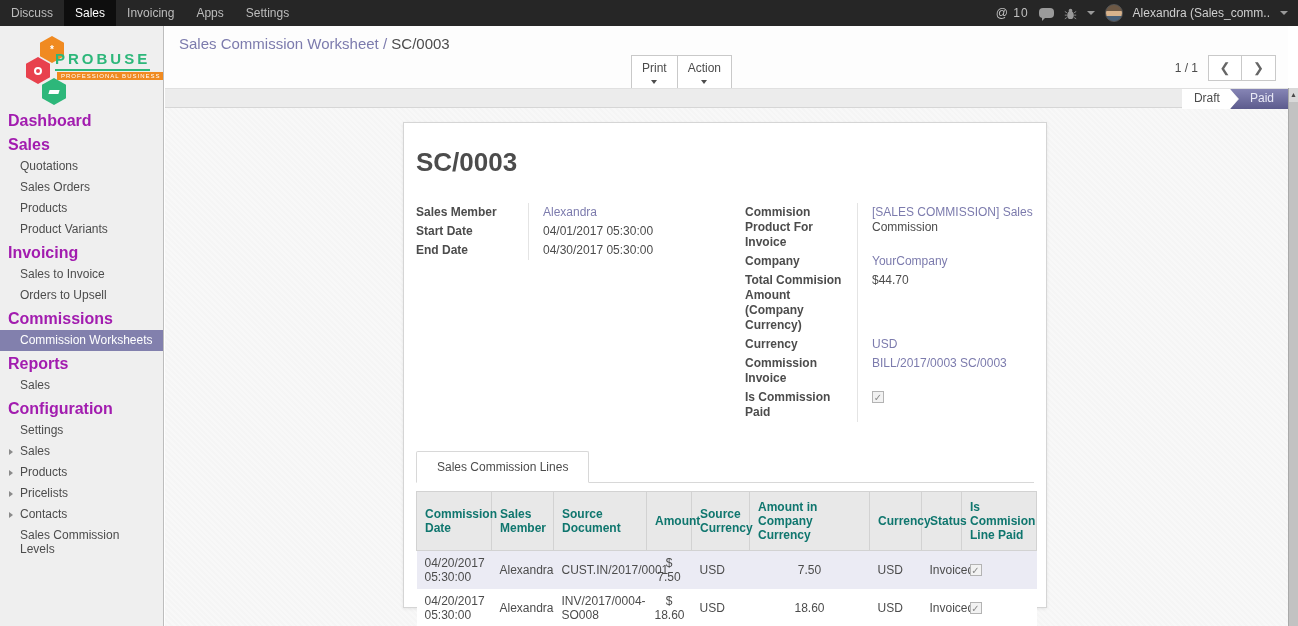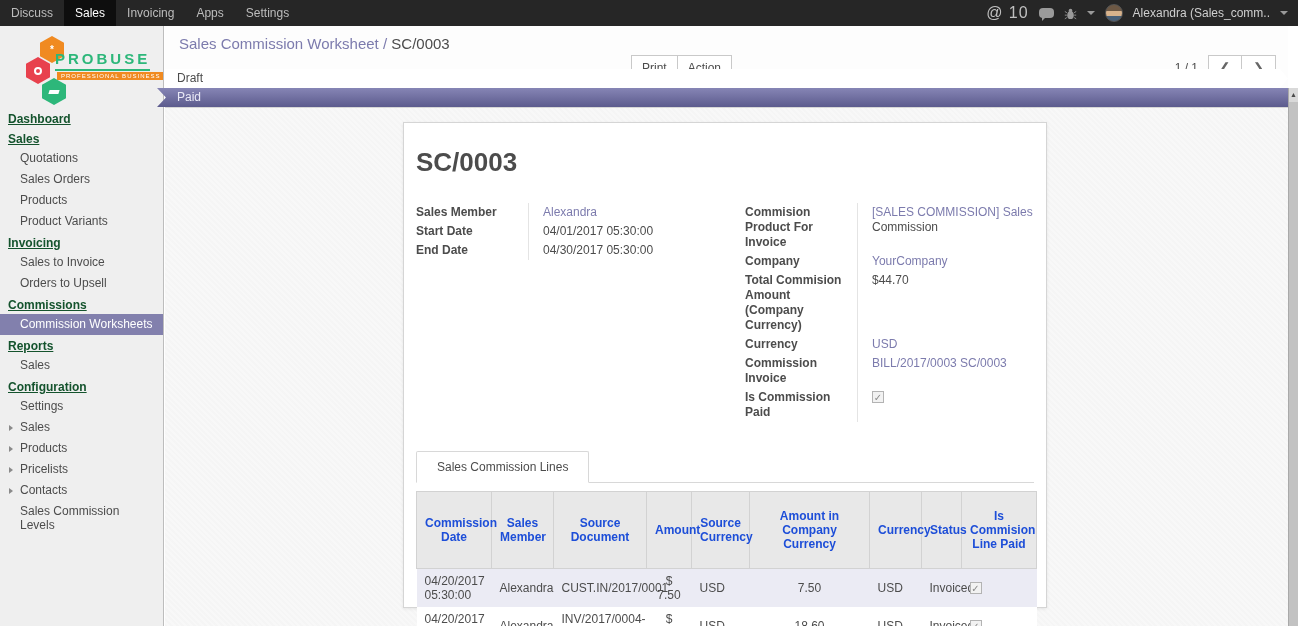--- a/index.html
+++ b/index.html
@@ -7,21 +7,21 @@
   body {
     position:relative; font-family:"Liberation Sans", sans-serif;
     font-size:12px; color:#4c4c4c; background:#fff; overflow:hidden;
   }
   
   .topbar { position:absolute; top:0; left:0; width:1298px; height:26px;
             background:#262626; display:flex; align-items:center; z-index:50; }
   .tmenu { color:#bdbdbd; padding:0 11px; height:26px; line-height:26px; cursor:pointer; }
   .tmenu.active { background:#0e0e0e; color:#fff; }
   .systray { margin-left:auto; display:flex; align-items:center; gap:10px; padding-right:10px; color:#c0c0c0; }
-  .mention { font-size:16px; letter-spacing:1px; }
+  .mention { font-size:12px; letter-spacing:1px; }
   .bubble { position:relative; width:15px; height:10px; background:#9a9a9a; border-radius:4px; display:inline-block; }
   .bubble:after { content:""; position:absolute; left:3px; bottom:-3px; border:3px solid transparent; border-top-color:#9a9a9a; border-left-color:#9a9a9a; }
   .bug svg { display:block; }
   .caret-down { display:inline-block; width:0; height:0; border-left:4px solid transparent;
                 border-right:4px solid transparent; border-top:4px solid #9a9a9a; }
   .avatar { width:18px; height:18px; border-radius:50%;
             background:linear-gradient(#6d5844 0 35%, #d9b38c 35% 70%, #4a6077 70%);
             border:1px solid #555; display:inline-block; }
   .uname { color:#cfcfcf; }
 
@@ -33,21 +33,21 @@
          clip-path:polygon(50% 0,100% 25%,100% 75%,50% 100%,0 75%,0 25%); color:#fff; font-size:10px; font-weight:bold; }
   .hex-orange { left:40px; top:2px; background:#f08a21; }
   .hex-red    { left:26px; top:23px; background:#e8414d; }
   .hex-green  { left:42px; top:44px; background:#2db77a; }
   .ring { width:8px; height:8px; border:2px solid #fff; border-radius:50%; }
   .capbar { width:10px; height:4px; background:#fff; transform:skewX(-18deg); }
   .logo-text { position:absolute; left:55px; top:16px; color:#2db77a; font-weight:bold;
                font-size:15px; letter-spacing:3px; border-bottom:2px solid #2db77a; padding-bottom:2px; }
   .logo-sub { position:absolute; left:57px; top:38px; background:#f08a21; color:#fff;
               font-size:6px; letter-spacing:1px; padding:1px 4px; white-space:nowrap; }
-  .side-section { color:#14532d; font-weight:bold; padding:4px 8px 2px 8px; font-size:12px;text-decoration:underline; }
+  .side-section { color:#a21caf; font-weight:bold; padding:4px 8px 2px 8px; font-size:16px; }
   .side-item { padding:3px 8px 4px 20px; color:#4c4c4c; cursor:pointer; position:relative; }
   .side-item.active { background:#8280ad; color:#ffffff; }
   .tri-r { position:absolute; left:9px; top:8px; width:0; height:0;
            border-left:4px solid #8a8a8a; border-top:3px solid transparent; border-bottom:3px solid transparent; }
 
   
   .cpanel { position:absolute; left:165px; top:26px; width:1123px; height:62px; background:#fdfdfd; }
   .breadcrumb { position:absolute; left:14px; top:9px; font-size:15px; }
   .breadcrumb .bc-link { color:#7c7bad; cursor:pointer; }
   .breadcrumb .bc-cur { color:#4c4c4c; }
@@ -58,21 +58,21 @@
   .btn .caret-down { border-top-color:#4c4c4c; border-left-width:3px; border-right-width:3px; }
   .pager { position:absolute; right:12px; top:29px; display:flex; align-items:center; gap:10px; }
   .pager-count { color:#4c4c4c; }
   .pager-btn { background:#fff; border:1px solid #c9c9c9; width:34px; height:26px;
                text-align:center; line-height:24px; color:#666; cursor:pointer; font-size:13px; }
   .pager-btn + .pager-btn { border-left:none; }
 
   
   .statusbar { position:absolute; left:165px; top:88px; width:1123px; height:20px;
                background:#ececec; border-top:1px solid #e0e0e0; border-bottom:1px solid #d6d6d6;
-               display:flex; justify-content:flex-end;flex-direction:column; }
+               display:flex; justify-content:flex-end; }
   .st-step { height:20px; line-height:19px; font-size:12px; padding:0 14px 0 12px; cursor:pointer; }
   .st-draft { background:#fff; color:#4c4c4c; z-index:2;
               clip-path:polygon(0 0, calc(100% - 8px) 0, 100% 50%, calc(100% - 8px) 100%, 0 100%);
               padding-right:18px; }
   .st-paid { background:linear-gradient(#8685b5,#5c5b8d); color:#e9e9f6; margin-left:-8px; z-index:1;
              clip-path:polygon(0 0, 100% 0, 100% 100%, 0 100%, 9px 50%); padding-left:20px; }
 
   
   .content { position:absolute; left:165px; top:108px; width:1123px; height:518px;
              background:#f8f8f8;
@@ -90,22 +90,22 @@
   .fcheck { width:12px; height:12px; background:#f2f2f2; border:1px solid #b3b3b3;
             display:inline-block; font-size:10px; line-height:11px; text-align:center; color:#8a8a8a; }
 
   
   .notebook { margin-top:28px; }
   .tab { display:inline-block; padding:8px 20px; background:#fff; border:1px solid #d8d8d8;
          border-bottom:1px solid #fff; border-radius:2px 2px 0 0; position:relative; top:1px;
          color:#4c4c4c; cursor:pointer; }
   .tabline { border-bottom:1px solid #d8d8d8; }
   table.lines { border-collapse:collapse; table-layout:fixed; width:620px; margin-top:8px; }
-  table.lines th { background:#e8e8e8; border:1px solid #d2d2d2; font-weight:bold; text-align:center;
-                   padding:17px 8px; vertical-align:middle; color:#1d4ed8; line-height:14px; }
+  table.lines th { background:#e8e8e8; border:1px solid #d2d2d2; font-weight:bold; text-align:left;
+                   padding:8px 8px; vertical-align:middle; color:#0f766e; line-height:14px; }
   table.lines td { padding:5px 8px; vertical-align:middle; line-height:14px; border:none; }
   tr.row-odd td { background:#ebebf4; }
   tr.row-even td { background:#fff; }
   td.amount { text-align:center; }
 
   
   .scrollbar { position:absolute; right:0; top:88px; width:10px; height:538px;
                background:#c2c2c2; border-left:1px solid #a9a9a9; }
   .scroll-btn { height:14px; background:#d9d9d9; color:#4a4a4a; font-size:7px;
                 text-align:center; line-height:14px; cursor:pointer; }

